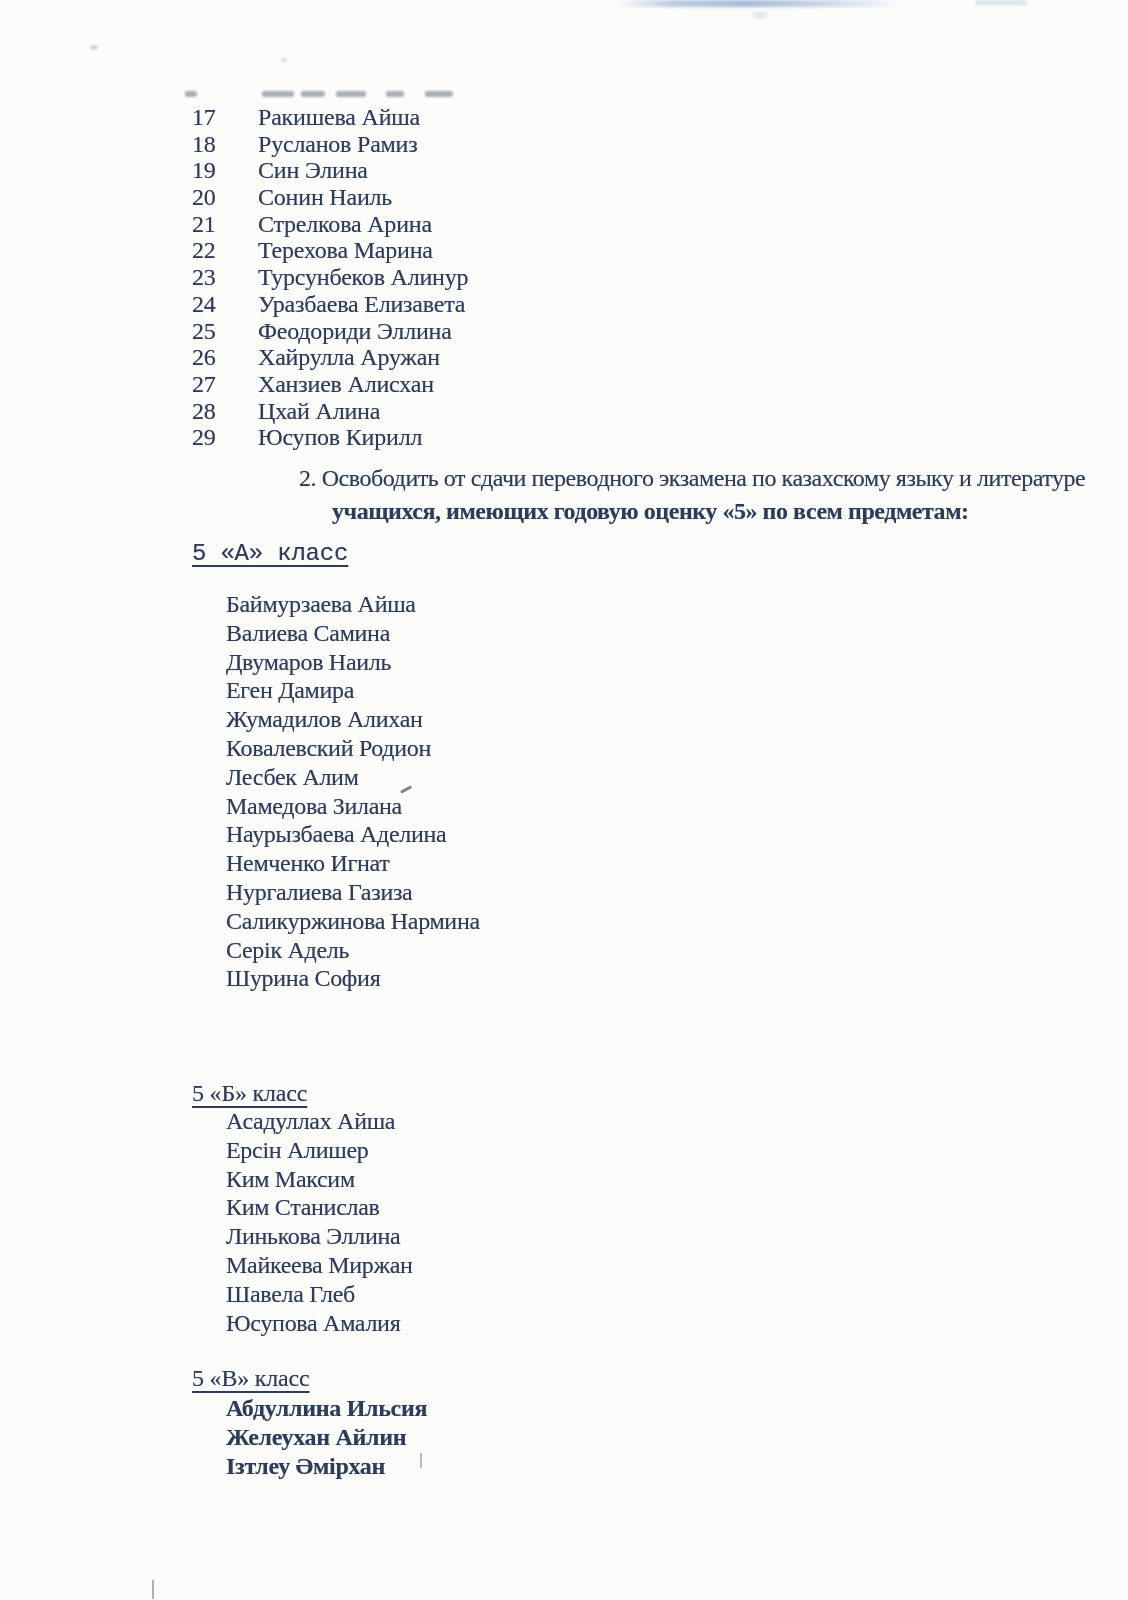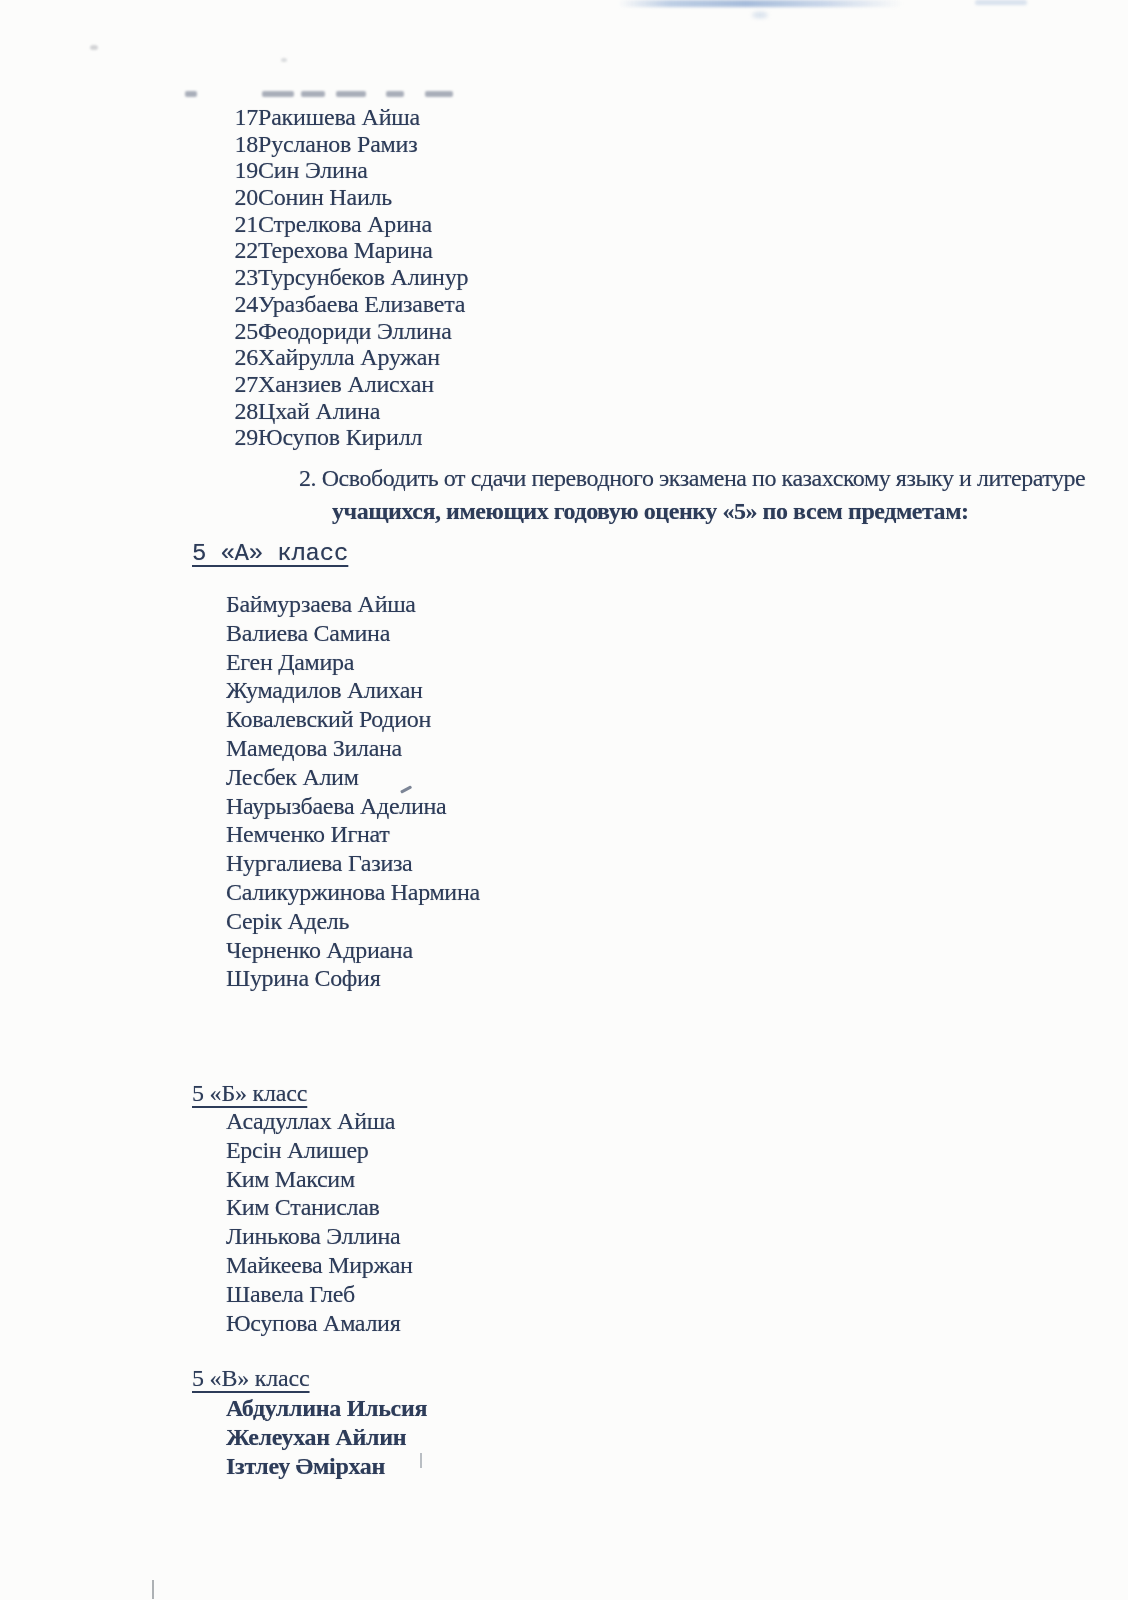--- a/index.html
+++ b/index.html
@@ -13,21 +13,21 @@
     overflow: hidden;
   }
   .ink { text-shadow: 0 0 0.7px rgba(45, 60, 89, 0.5); }
 
   
   #numbered-list { position: absolute; left: 192px; top: 104px; }
   #numbered-list .row {
     display: flex; height: 26.7px; line-height: 26.7px;
     font-size: 24px; letter-spacing: -0.2px; white-space: nowrap;
   }
-  #numbered-list .num { width: 66px; text-align: right; }
+  #numbered-list .num { width: 66px; }
 
   
   #para { position: absolute; left: 252px; top: 462px; font-size: 24px; margin-left: 47px; }
   #para .p-line { line-height: 33px; white-space: nowrap; letter-spacing: -0.45px; }
   #para .p-line2 { margin-left: 33px; font-weight: bold; }
 
   
   .section-heading {
     position: absolute; left: 192px; font-size: 24px; line-height: 28px;
     letter-spacing: -0.2px;
@@ -156,31 +156,31 @@
 
   <div id="para" class="ink">
     <div class="p-line">2. Освободить от сдачи переводного экзамена по казахскому языку и литературе</div>
     <div class="p-line p-line2">учащихся, имеющих годовую оценку «5» по всем предметам:</div>
   </div>
 
   <div id="headingA" class="section-heading ink">5 «А» класс</div>
   <div id="studentsA" class="students ink">
       <div class="row">Баймурзаева Айша</div>
       <div class="row">Валиева Самина</div>
+      <div class="row">Двумаров Наиль</div>
       <div class="row">Еген Дамира</div>
       <div class="row">Жумадилов Алихан</div>
       <div class="row">Ковалевский Родион</div>
+      <div class="row">Лесбек Алим</div>
       <div class="row">Мамедова Зилана</div>
-      <div class="row">Лесбек Алим</div>
       <div class="row">Наурызбаева Аделина</div>
       <div class="row">Немченко Игнат</div>
       <div class="row">Нургалиева Газиза</div>
       <div class="row">Саликуржинова Нармина</div>
       <div class="row">Серік Адель</div>
-      <div class="row">Черненко Адриана</div>
       <div class="row">Шурина София</div>
     </div>
 
   <div id="headingB" class="section-heading ink">5 «Б» класс</div>
   <div id="studentsB" class="students ink">
       <div class="row">Асадуллах Айша</div>
       <div class="row">Ерсін Алишер</div>
       <div class="row">Ким Максим</div>
       <div class="row">Ким Станислав</div>
       <div class="row">Линькова Эллина</div>

